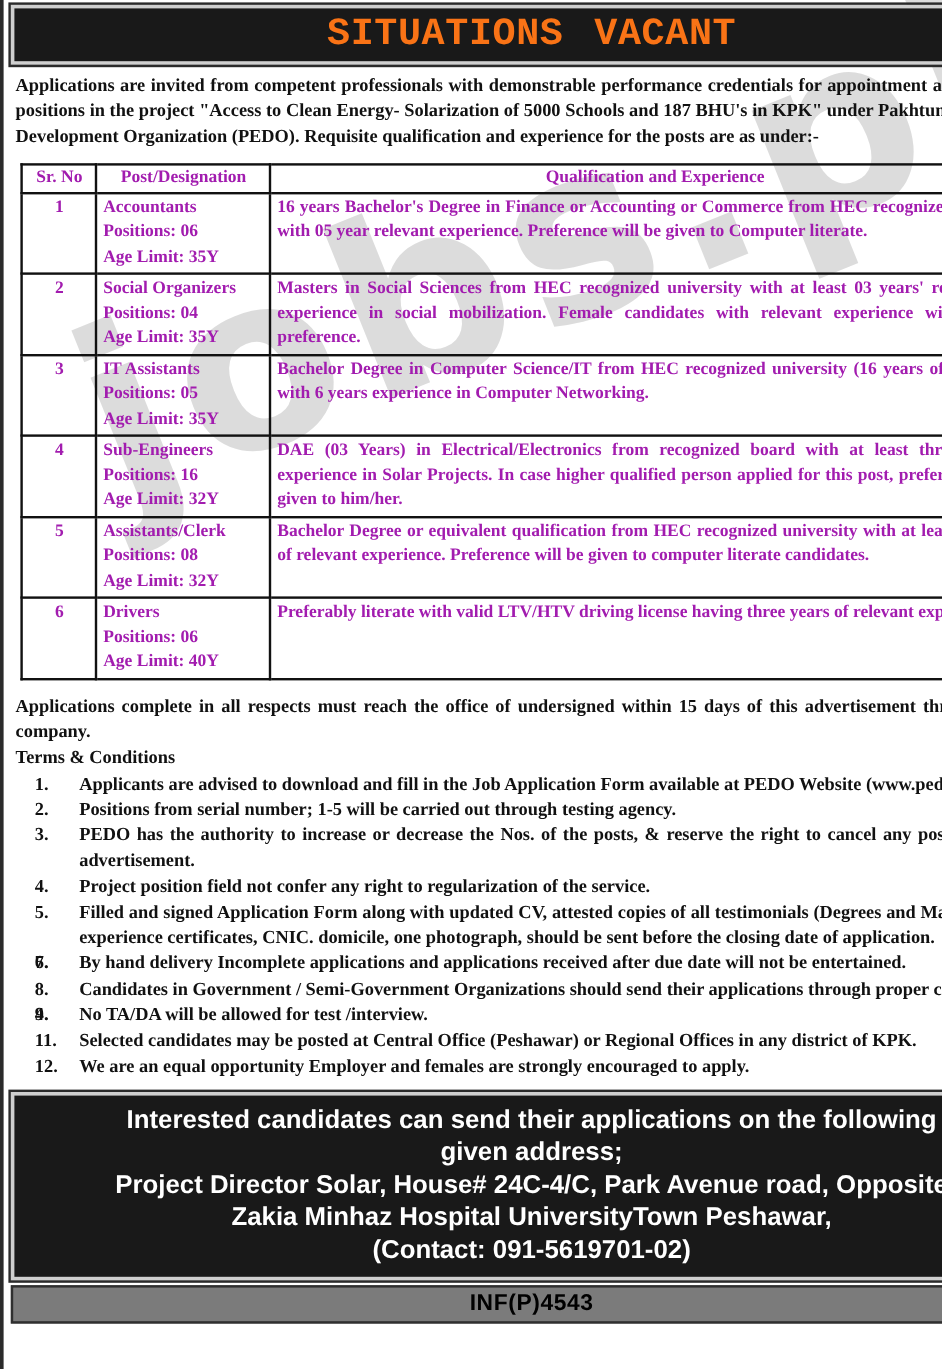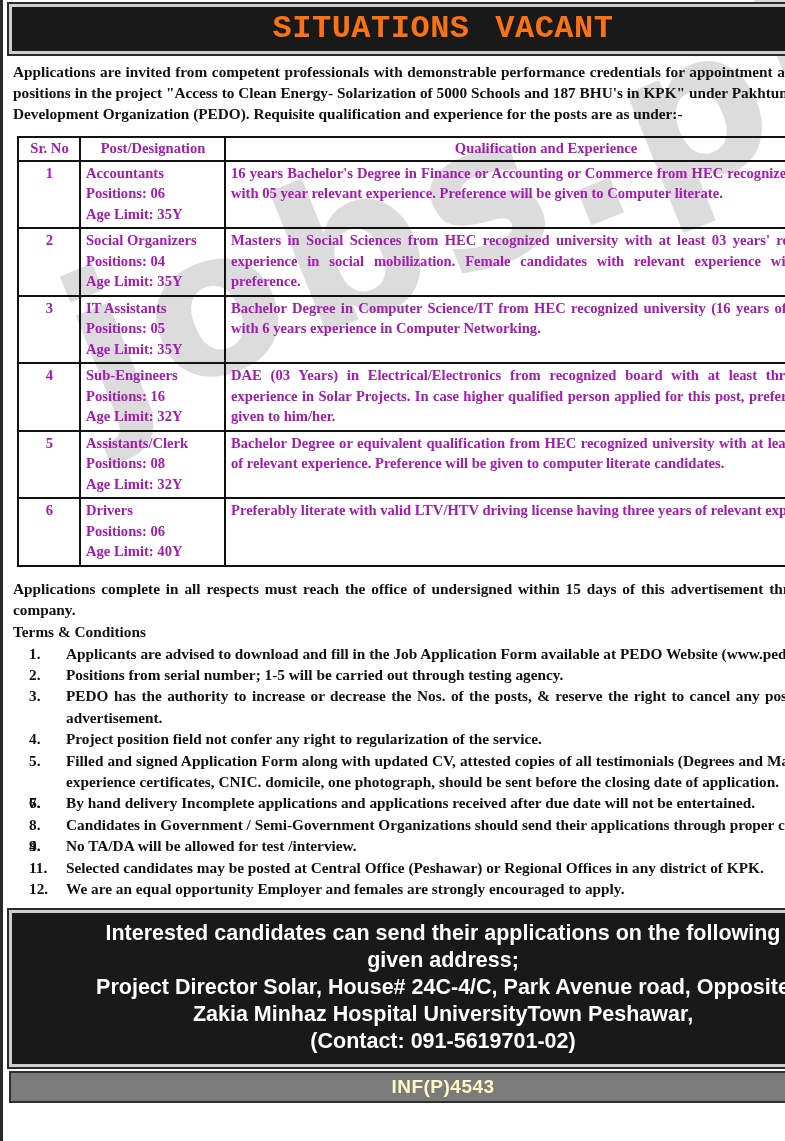--- a/index.html
+++ b/index.html
@@ -190,21 +190,21 @@
   .inf-bar {
     position: relative;
     z-index: 10;
     margin: 4px 6px 0 6px;
     background: #7b7b7b;
     border: 2px solid #2f2f2f;
     text-align: center;
     padding: 2px 0 3px 0;
   }
   .inf-bar .inf-text {
-    color: #fef9c3;
+    color: #000000;
     font-family: "Liberation Sans", "DejaVu Sans", sans-serif;
     font-weight: bold;
     font-size: 19px;
     line-height: 23px;
     letter-spacing: 0.5px;
     margin-top: 24px;
   }
 </style>
 </head>
 <body>

